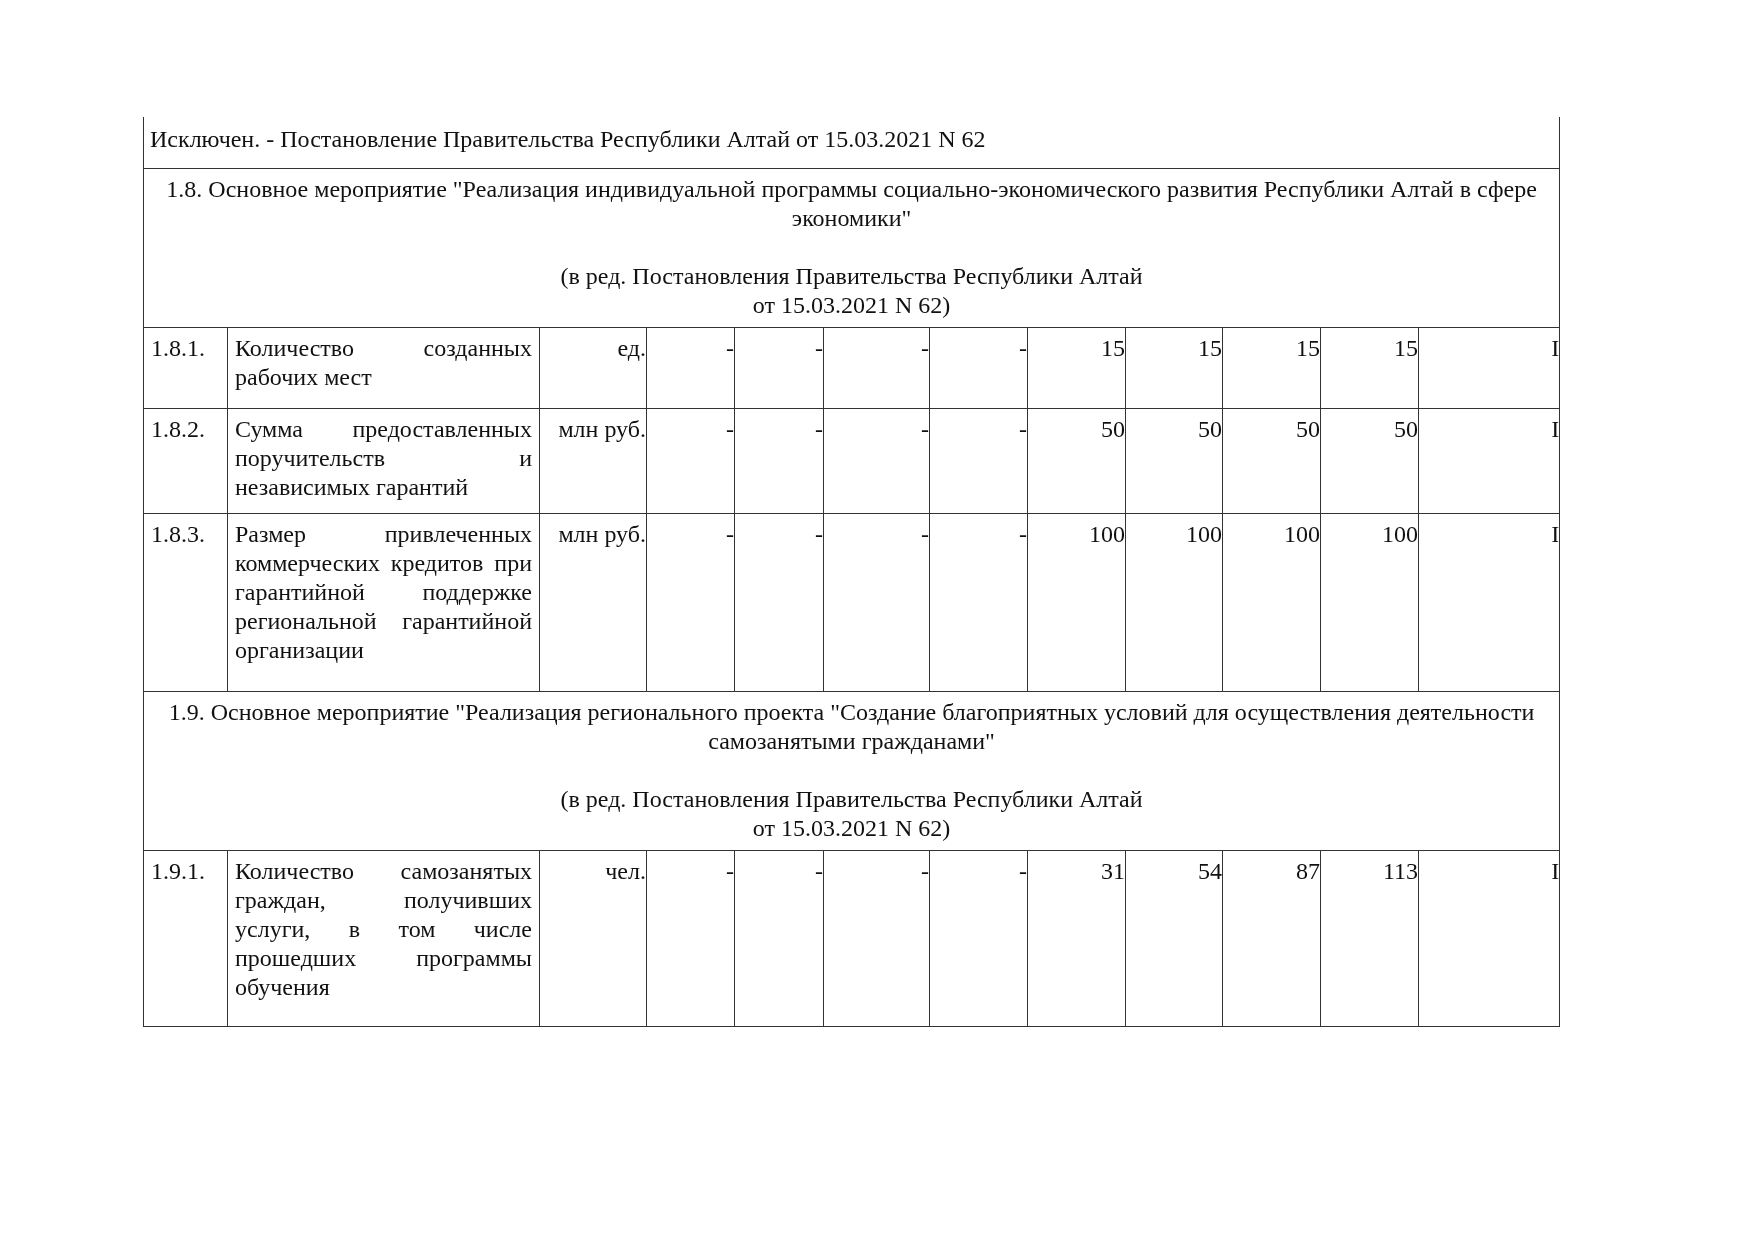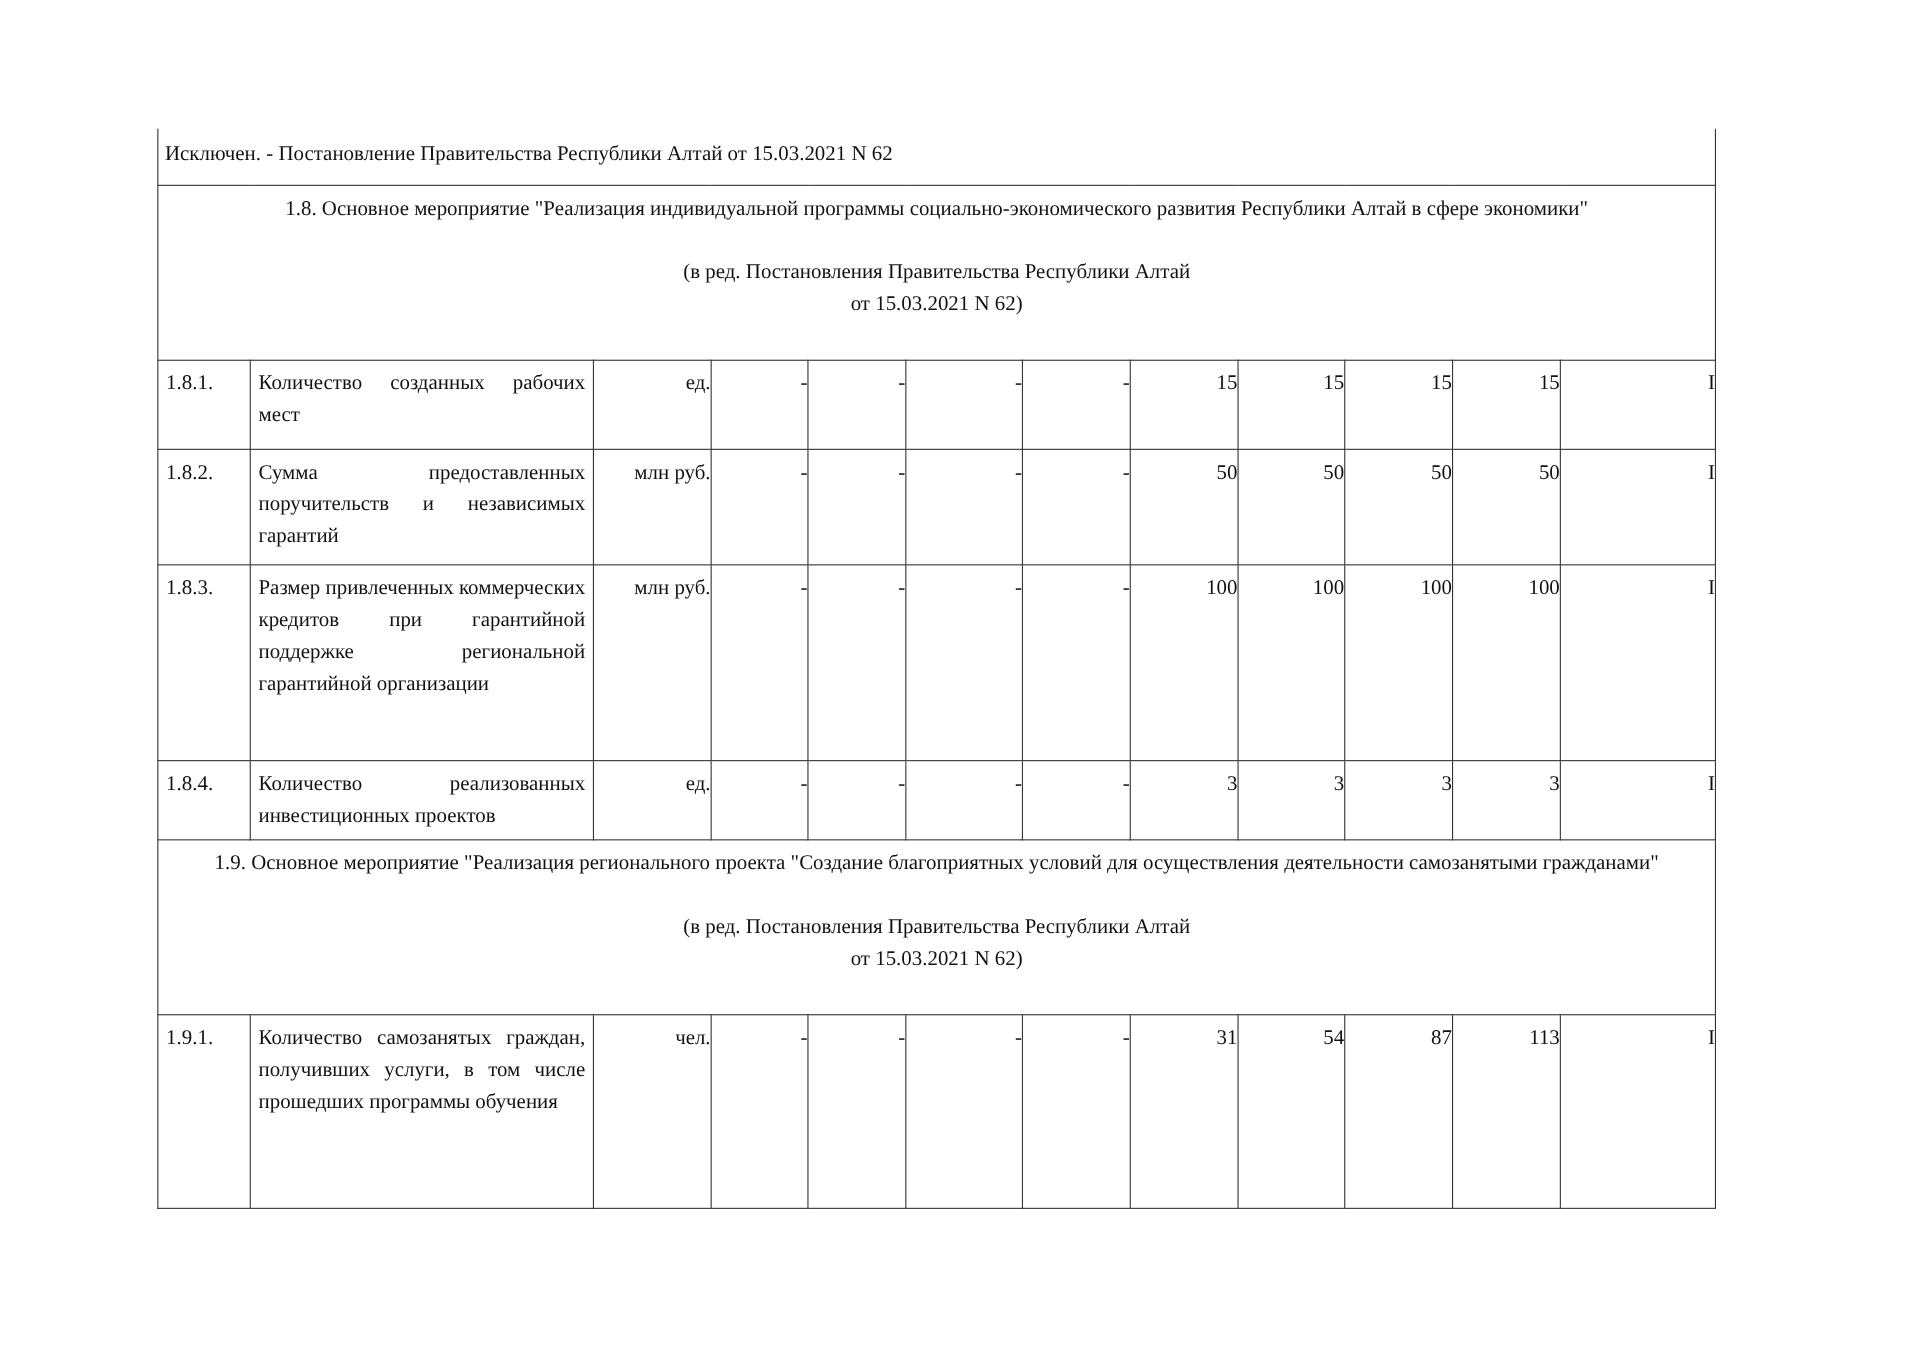--- a/index.html
+++ b/index.html
@@ -1,20 +1,20 @@
 <!DOCTYPE html>
 <html><head>
 <meta charset="utf-8">
 <style>
   html, body { margin: 0; padding: 0; background: #ffffff; }
   body { width: 1754px; height: 1240px; position: relative; overflow: hidden;
          font-family: "Liberation Serif", "DejaVu Serif", serif; color: #111; }
   .page { position: absolute; left: 0; top: 0; width: 1754px; height: 1240px; }
   table.doc { position: absolute; left: 143px; top: 117px; border-collapse: collapse;
-              table-layout: fixed; width: 1416px; font-size: 19px; line-height: 29px; }
+              table-layout: fixed; width: 1416px; font-size: 24px; line-height: 29px; }
   table.doc td { border: 1.5px solid #333; padding: 0; vertical-align: top; }
   table.doc tr.top td { border-top: none; }
   .c-num { padding: 6px 6px 0 7px !important; text-align: left; }
   .c-name { padding: 6px 7px 0 7px !important; text-align: justify; text-align-last: left; }
   .c-center { text-align: right; padding-top: 6px !important; }
   .excluded { padding: 8px 6px 0 6px !important; height: 43px; text-align: left; }
   .section { text-align: center; padding: 6px 14px 0 14px !important; }
   .section .title { display: block; }
   .section .gap { display: block; height: 29px; }
   .section .amend { display: block; }
@@ -91,34 +91,20 @@
     <td class="c-center">-</td>
     <td class="c-center">-</td>
     <td class="c-center">-</td>
     <td class="c-center">100</td>
     <td class="c-center">100</td>
     <td class="c-center">100</td>
     <td class="c-center">100</td>
     <td class="c-center">I</td>
   </tr>
 
-  <tr style="height:72px">
-    <td class="c-num">1.8.4.</td>
-    <td class="c-name">Количество реализованных инвестиционных проектов</td>
-    <td class="c-center">ед.</td>
-    <td class="c-center">-</td>
-    <td class="c-center">-</td>
-    <td class="c-center">-</td>
-    <td class="c-center">-</td>
-    <td class="c-center">3</td>
-    <td class="c-center">3</td>
-    <td class="c-center">3</td>
-    <td class="c-center">3</td>
-    <td class="c-center">I</td>
-  </tr>
 
   <tr>
     <td colspan="12" class="section" style="height:152px">
       <span class="title">1.9. Основное мероприятие "Реализация регионального проекта "Создание благоприятных условий для осуществления деятельности самозанятыми гражданами"</span>
       <span class="gap"></span>
       <span class="amend">(в ред. Постановления Правительства Республики Алтай</span>
       <span class="amend">от 15.03.2021 N 62)</span>
     </td>
   </tr>
 

